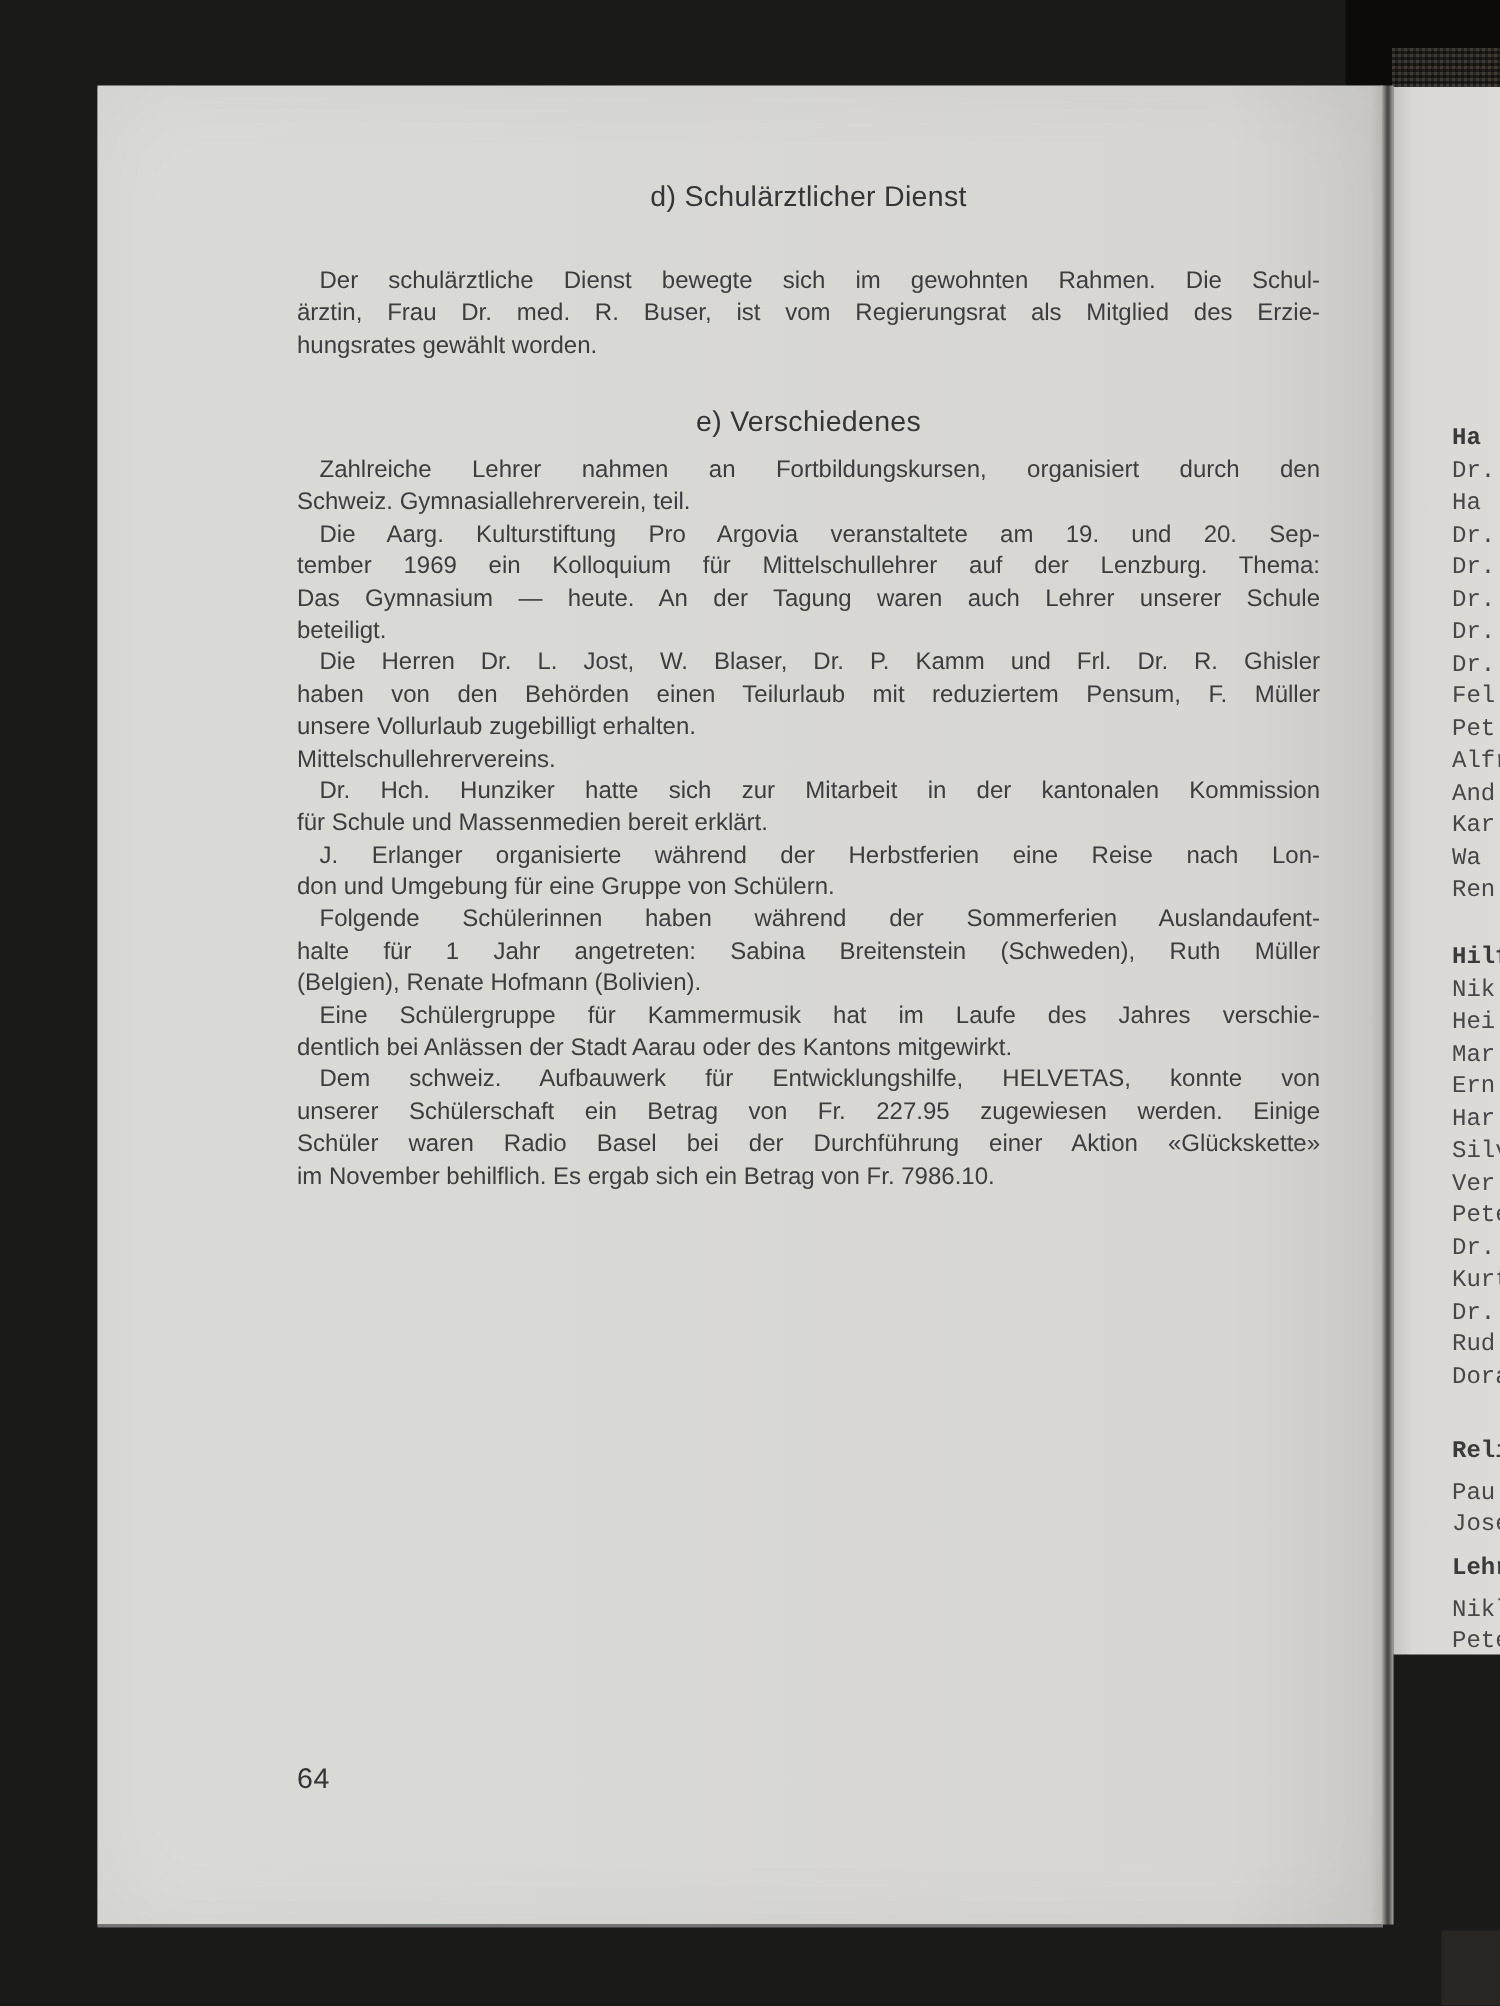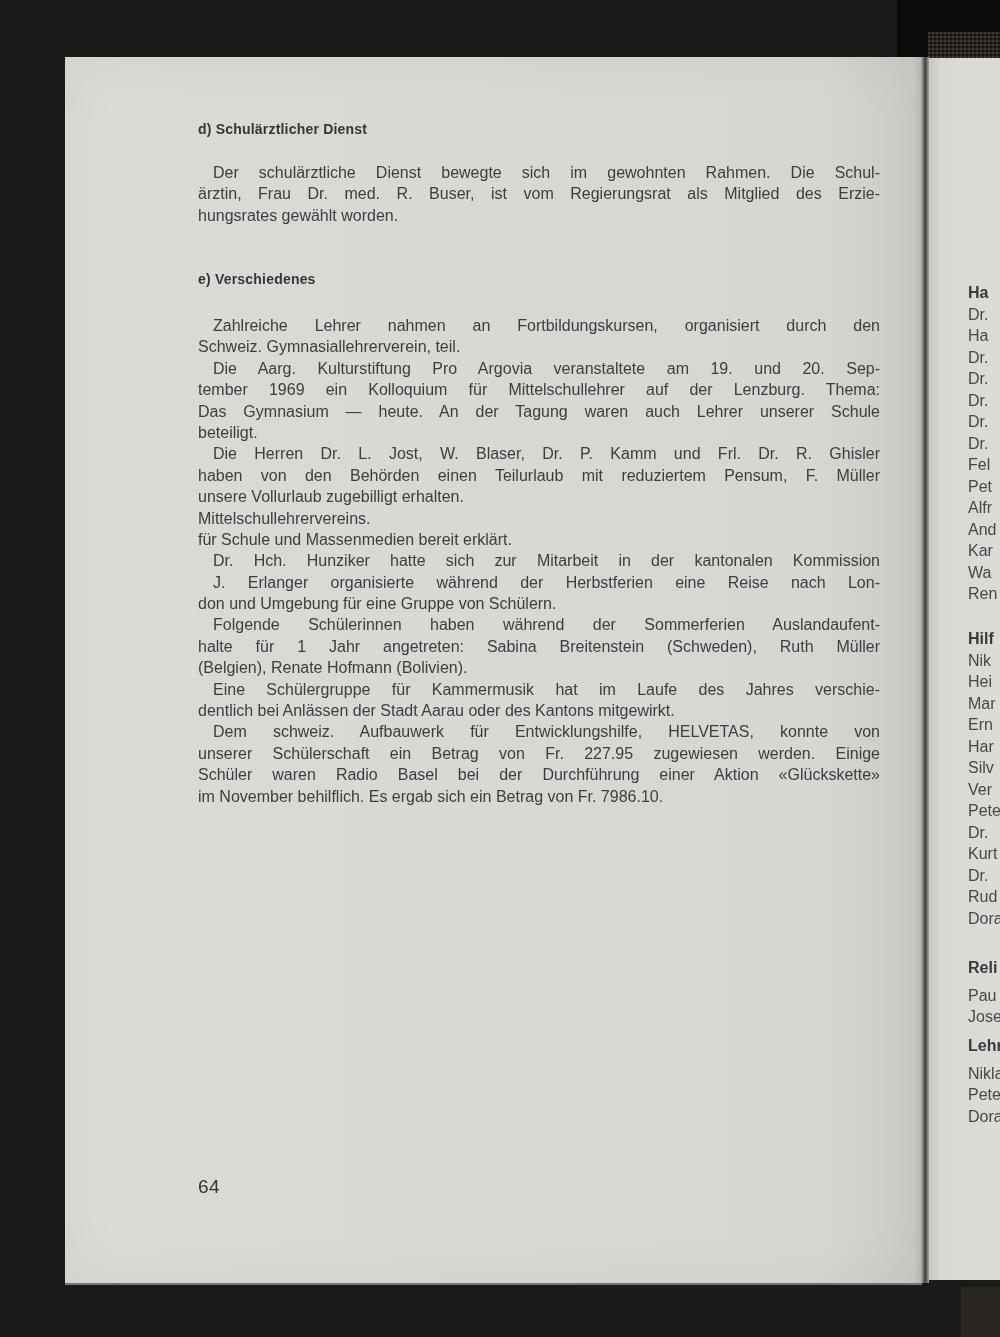--- a/index.html
+++ b/index.html
@@ -31,40 +31,41 @@
     background: linear-gradient(to right, #dadad7 0%, #d7d6d3 88%, #cbcac7 99%, #bab9b6 100%);
     box-shadow: inset 0 0 60px rgba(0,0,0,0.04), 0 2px 0 rgba(140,139,136,0.8);
   }
   
   .gutter {
     position: absolute; left: 921px; top: 57px; width: 8px; height: 1226px;
     background: linear-gradient(to right, #b2b1ae, #605f5d 38%, #434240 55%, #7b7a77 80%, #a5a4a1);
   }
   
   .right-page {
-    position: absolute; left: 929px; top: 58px; width: 71px; height: 1222px;
+    position: absolute; left: 929px; top: 58px; width: 71px; height: 1045px;
     background: linear-gradient(to right, #c6c5c2 0%, #d9d8d5 18%, #dcdbd8 100%);
     overflow: hidden;
+    font-family: Liberation Mono, monospace;
   }
   .book-edge-bottom {
     position: absolute; left: 961px; top: 1287px; width: 39px; height: 50px;
     background: #2a2624;
   }
 
   
   .heading {
     position: absolute; left: 133px; width: 682px;
-    text-align: left; font-weight: bold; font-size: 14px;
+    text-align: center; font-weight: normal; font-size: 19px;
     color: #353535; letter-spacing: 0.2px;
   }
   #heading-d { top: 64px; }
   #heading-e { top: 214px; }
   .paras { position: absolute; left: 133px; width: 682px; color: #3d3d3d; font-size: 16px; }
-  #para-d { top: 105px; }
-  #paras-e { top: 246px; margin-top: 12px; }
+  #para-d { top: 120px; }
+  #paras-e { top: 246px; }
   .para { margin: 0; }
   .line { line-height: 21.4px; height: 21.4px; overflow: visible; }
   .line.just { text-align: justify; text-align-last: justify; }
   .line.indent { text-indent: 15px; }
   .page-number {
     position: absolute; left: 133px; top: 1119px;
     font-size: 19px; color: #333; letter-spacing: 0.5px;
   }
 
   
@@ -111,22 +112,22 @@
         </div>
         <div class="para">
           <div class="line just indent">Die Herren Dr. L. Jost, W. Blaser, Dr. P. Kamm und Frl. Dr. R. Ghisler</div>
           <div class="line just">haben von den Behörden einen Teilurlaub mit reduziertem Pensum, F. Müller</div>
           <div class="line">unsere Vollurlaub zugebilligt erhalten.</div>
         </div>
         <div class="para">
           <div class="line">Mittelschullehrervereins.</div>
         </div>
         <div class="para">
+          <div class="line just indent">Dr. Hch. Hunziker hatte sich zur Mitarbeit in der kantonalen Kommission</div>
           <div class="line">für Schule und Massenmedien bereit erklärt.</div>
-          <div class="line just indent">Dr. Hch. Hunziker hatte sich zur Mitarbeit in der kantonalen Kommission</div>
         </div>
         <div class="para">
           <div class="line just indent">J. Erlanger organisierte während der Herbstferien eine Reise nach Lon-</div>
           <div class="line">don und Umgebung für eine Gruppe von Schülern.</div>
         </div>
         <div class="para">
           <div class="line just indent">Folgende Schülerinnen haben während der Sommerferien Auslandaufent-</div>
           <div class="line just">halte für 1 Jahr angetreten: Sabina Breitenstein (Schweden), Ruth Müller</div>
           <div class="line">(Belgien), Renate Hofmann (Bolivien).</div>
         </div>

